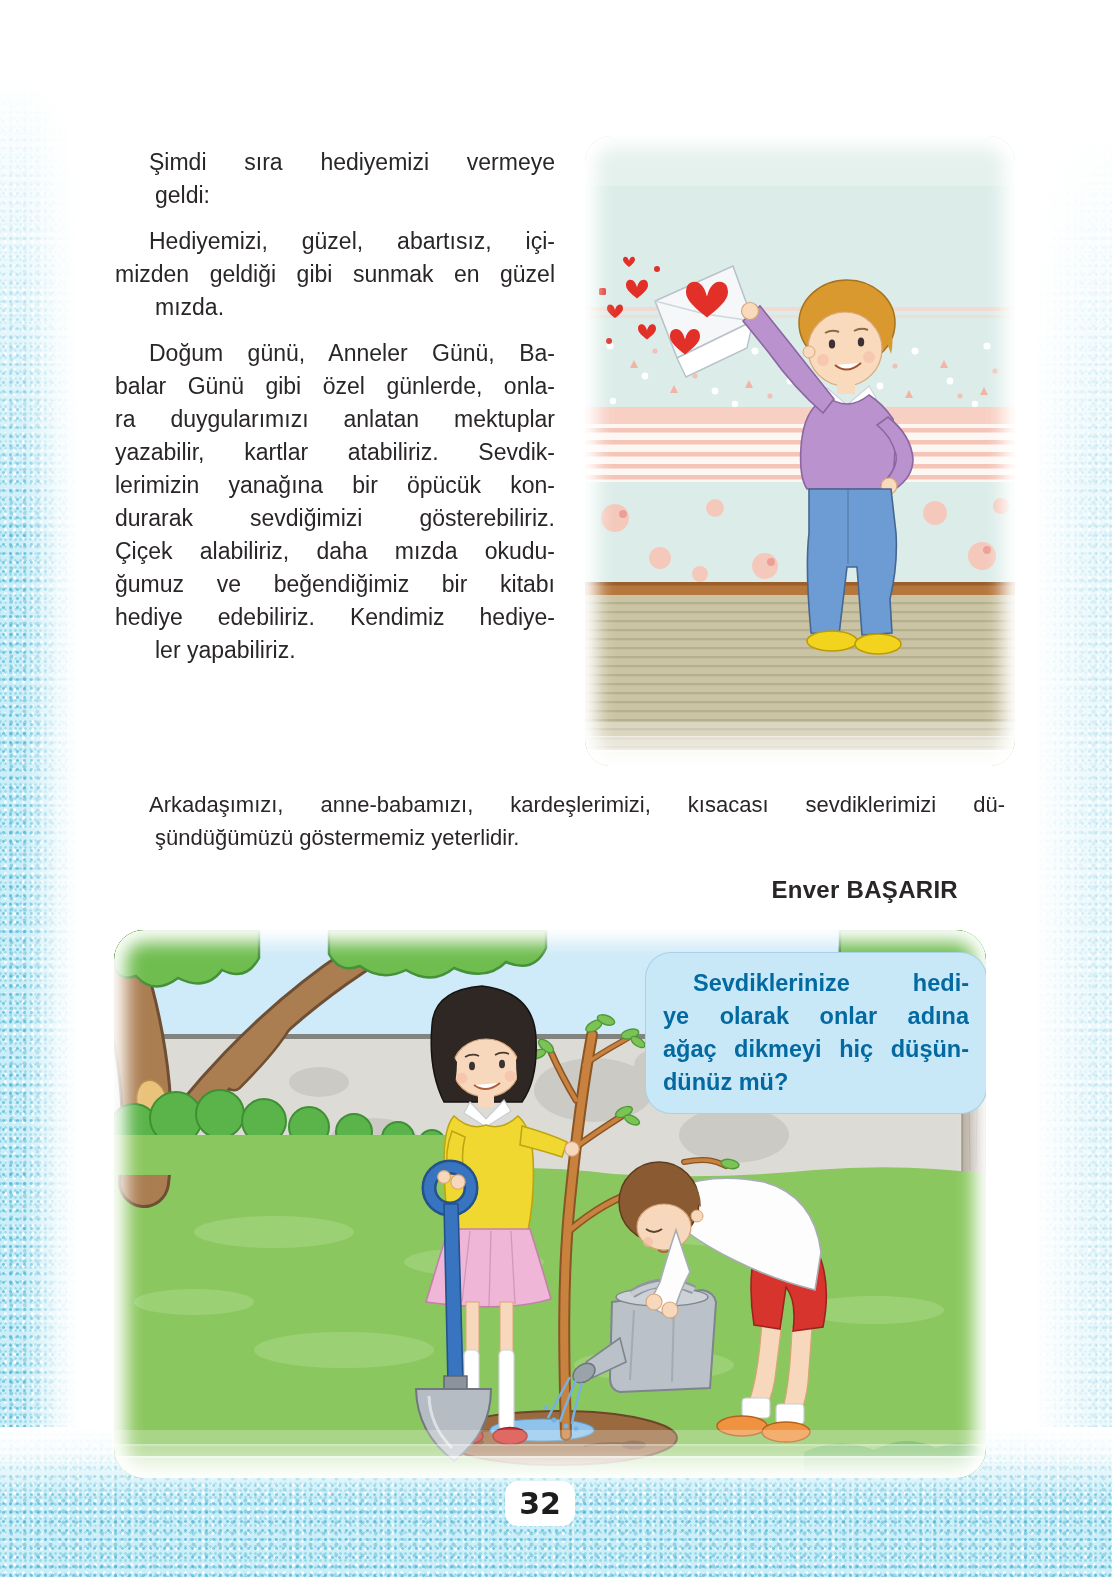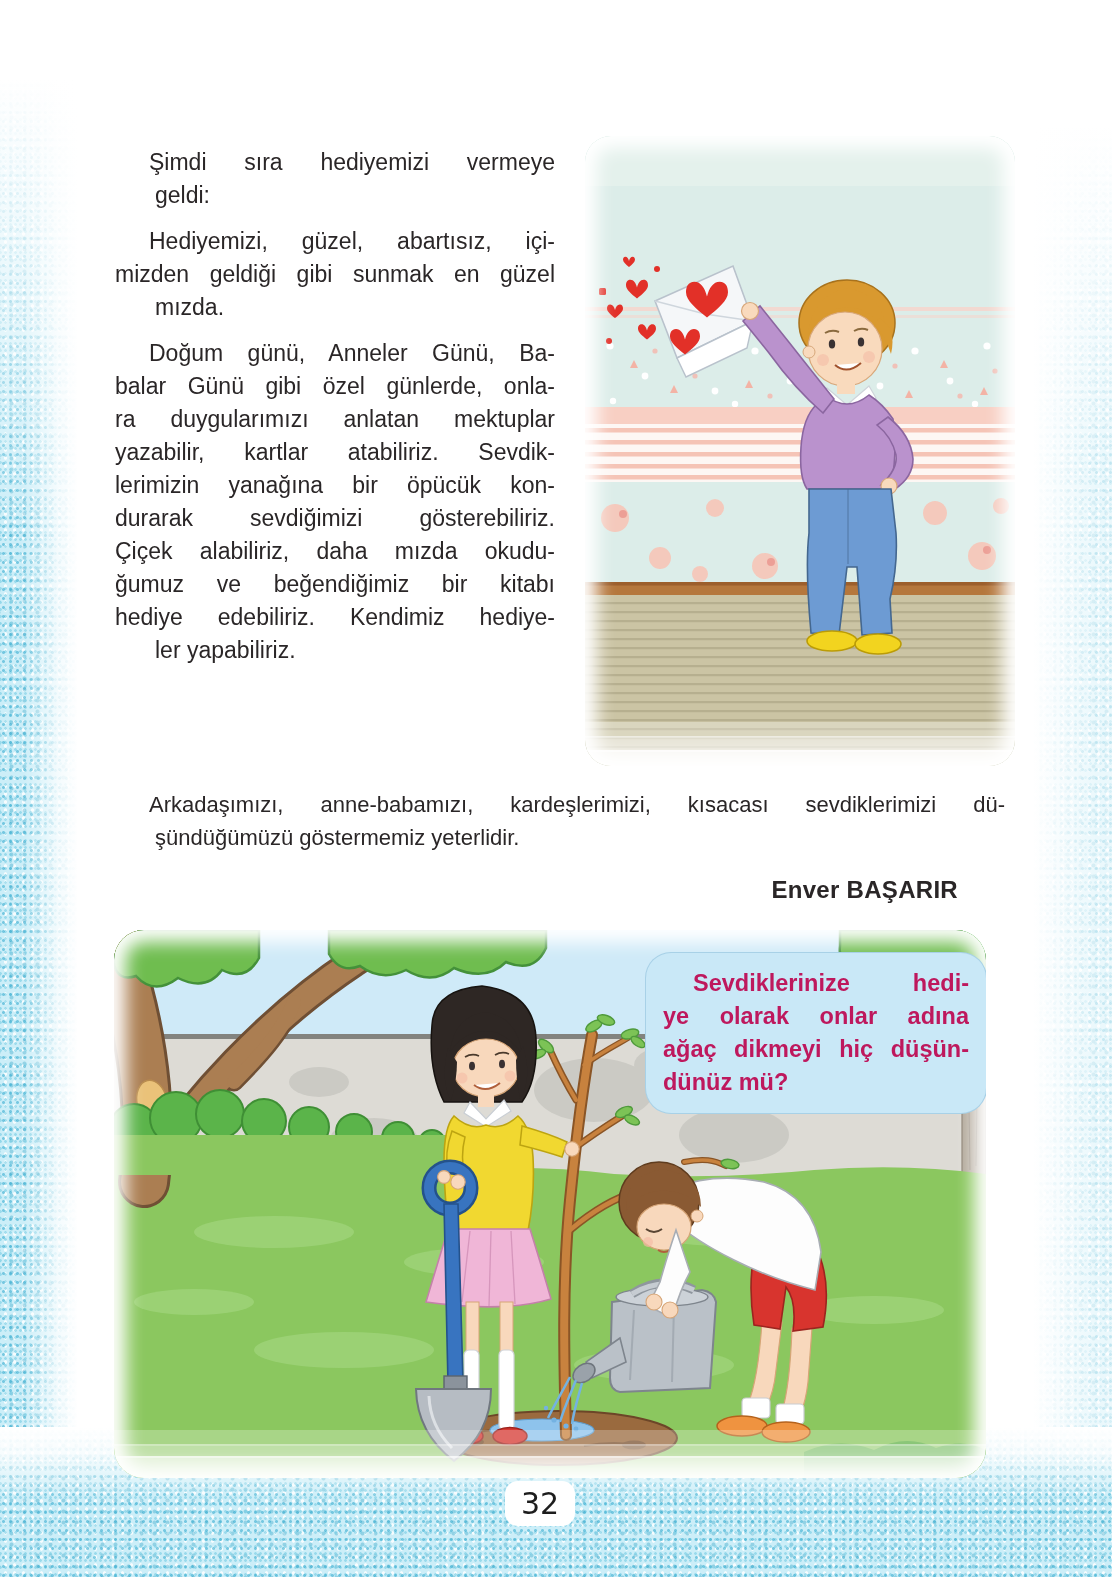--- a/index.html
+++ b/index.html
@@ -50,30 +50,30 @@
                 box-shadow:inset 0 0 18px 12px #fff;border-radius:inherit;}
   .illus-top{left:585px;top:136px;width:430px;height:630px;border-radius:26px;}
   .illus-bottom{left:114px;top:930px;width:872px;height:548px;border-radius:30px;}
   .illus svg{display:block;}
 
   
   .bubble{position:absolute;left:531px;top:22px;width:342px;height:162px;z-index:2;
           background:var(--bubble_blue,#c9e8f7);border-radius:26px;
           border:1px solid rgba(140,190,218,.55);
           padding:14px 17px 0 17px;box-sizing:border-box;
-          font-weight:bold;font-size:23.5px;color:#be185d;}
+          font-weight:bold;font-size:23.5px;color:#0369a1;}
   .bline{height:33px;line-height:33px;text-align:justify;text-align-last:justify;
          white-space:nowrap;overflow:hidden;}
   .bline.indent{text-indent:30px;}
   .bline.last{text-align-last:left;}
 
   
   .page-num{position:absolute;left:505px;top:1481px;width:70px;height:45px;z-index:3;
             background:#fff;border-radius:13px;display:flex;align-items:center;
-            justify-content:center;font-weight:normal;font-size:30px;color:#1d1d1d;
+            justify-content:center;font-weight:bold;font-size:30px;color:#1d1d1d;
             font-family:"DejaVu Sans","Liberation Sans",sans-serif;}
 </style>
 </head>
 <body>
 
 <div class="page">
 
   <div class="border-left speckle"></div>
   <div class="border-right speckle"></div>
   <div class="border-bottom speckle"></div>

